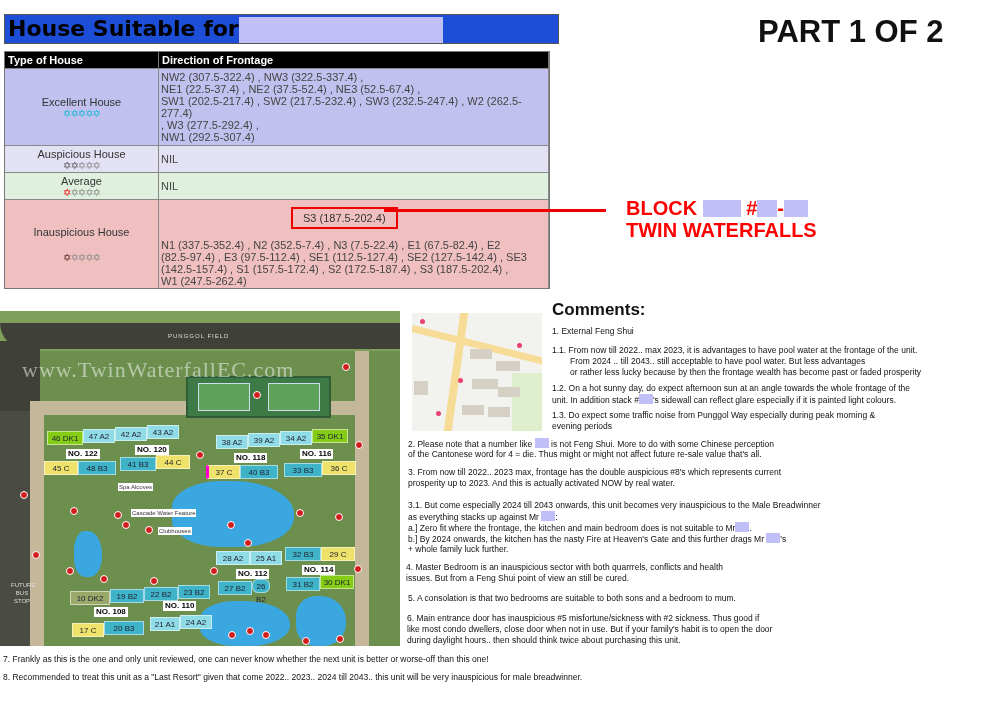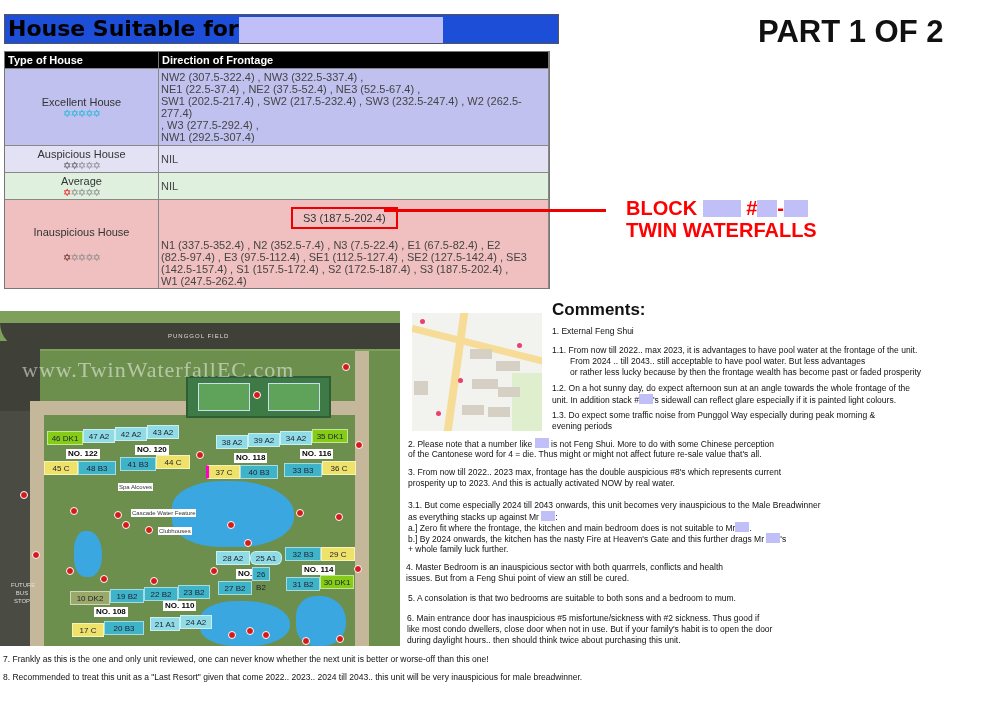--- a/index.html
+++ b/index.html
@@ -170,27 +170,27 @@
   <div class="blk yellow" style="left:44px;top:150px;width:34px;">45 C</div>
   <div class="blk teal" style="left:78px;top:150px;width:38px;">48 B3</div>
   <div class="blk teal" style="left:120px;top:146px;width:36px;">41 B3</div>
   <div class="blk yellow" style="left:156px;top:144px;width:34px;">44 C</div>
   <div class="blk yellow mag" style="left:206px;top:154px;width:34px;">37 C</div>
   <div class="blk teal" style="left:240px;top:154px;width:38px;">40 B3</div>
   <div class="blk teal" style="left:284px;top:152px;width:38px;">33 B3</div>
   <div class="blk yellow" style="left:322px;top:150px;width:34px;">36 C</div>
 
   <div class="blk cyan" style="left:216px;top:240px;width:34px;">28 A2</div>
-  <div class="blk cyan" style="left:250px;top:240px;width:32px;border-radius:6px;">25 A1</div>
+  <div class="blk cyan" style="left:250px;top:240px;width:32px;">25 A1</div>
   <div class="blk teal" style="left:285px;top:236px;width:36px;">32 B3</div>
   <div class="blk yellow" style="left:321px;top:236px;width:34px;">29 C</div>
   <div class="blkno" style="left:236px;top:258px;">NO. 112</div>
   <div class="blkno" style="left:302px;top:254px;">NO. 114</div>
   <div class="blk teal" style="left:218px;top:270px;width:34px;">27 B2</div>
-  <div class="blk teal" style="left:252px;top:256px;width:18px;">26 B2</div>
+  <div class="blk teal" style="left:252px;top:268px;width:18px;border-radius:6px;">26 B2</div>
   <div class="blk teal" style="left:286px;top:266px;width:34px;">31 B2</div>
   <div class="blk blue" style="left:320px;top:264px;width:34px;">30 DK1</div>
 
   <div class="blk olive" style="left:70px;top:280px;width:40px;">10 DK2</div>
   <div class="blk teal" style="left:110px;top:278px;width:34px;">19 B2</div>
   <div class="blk teal" style="left:144px;top:276px;width:34px;">22 B2</div>
   <div class="blk teal" style="left:178px;top:274px;width:32px;">23 B2</div>
   <div class="blkno" style="left:94px;top:296px;">NO. 108</div>
   <div class="blkno" style="left:163px;top:290px;">NO. 110</div>
   <div class="blk yellow" style="left:72px;top:312px;width:32px;">17 C</div>

